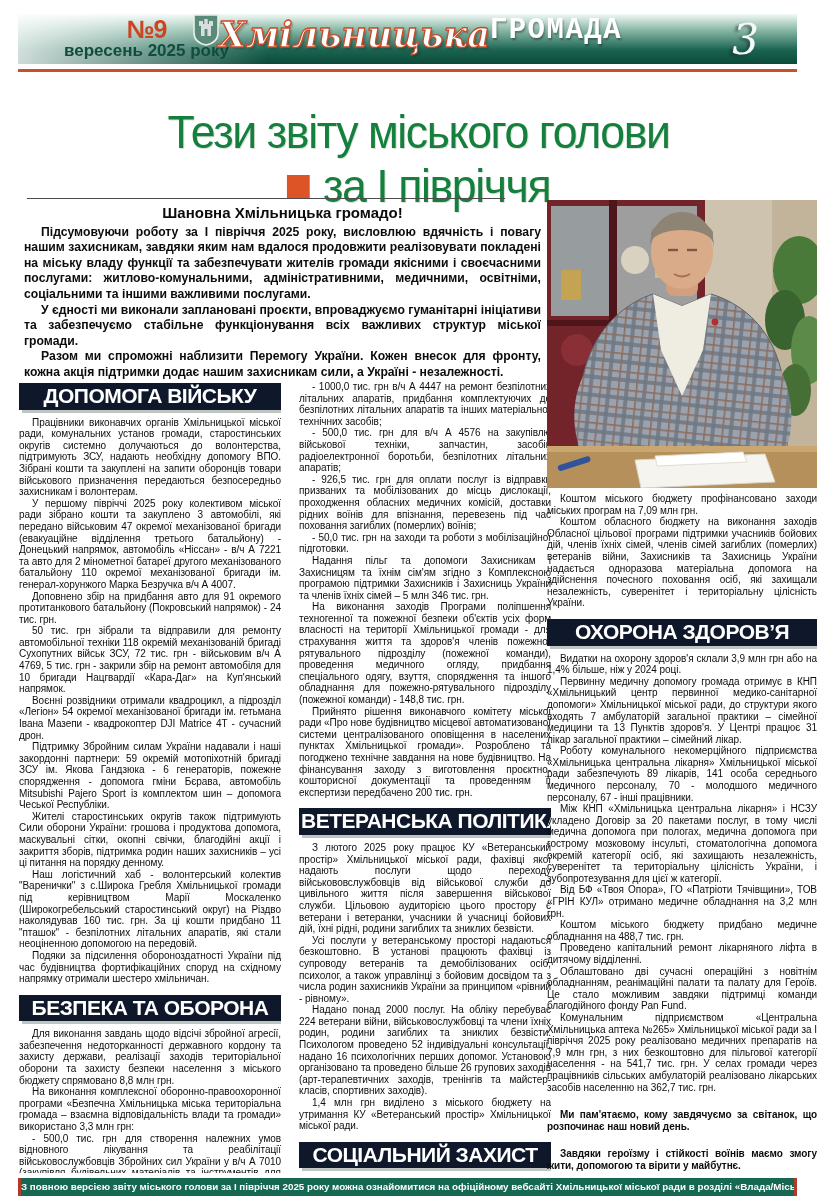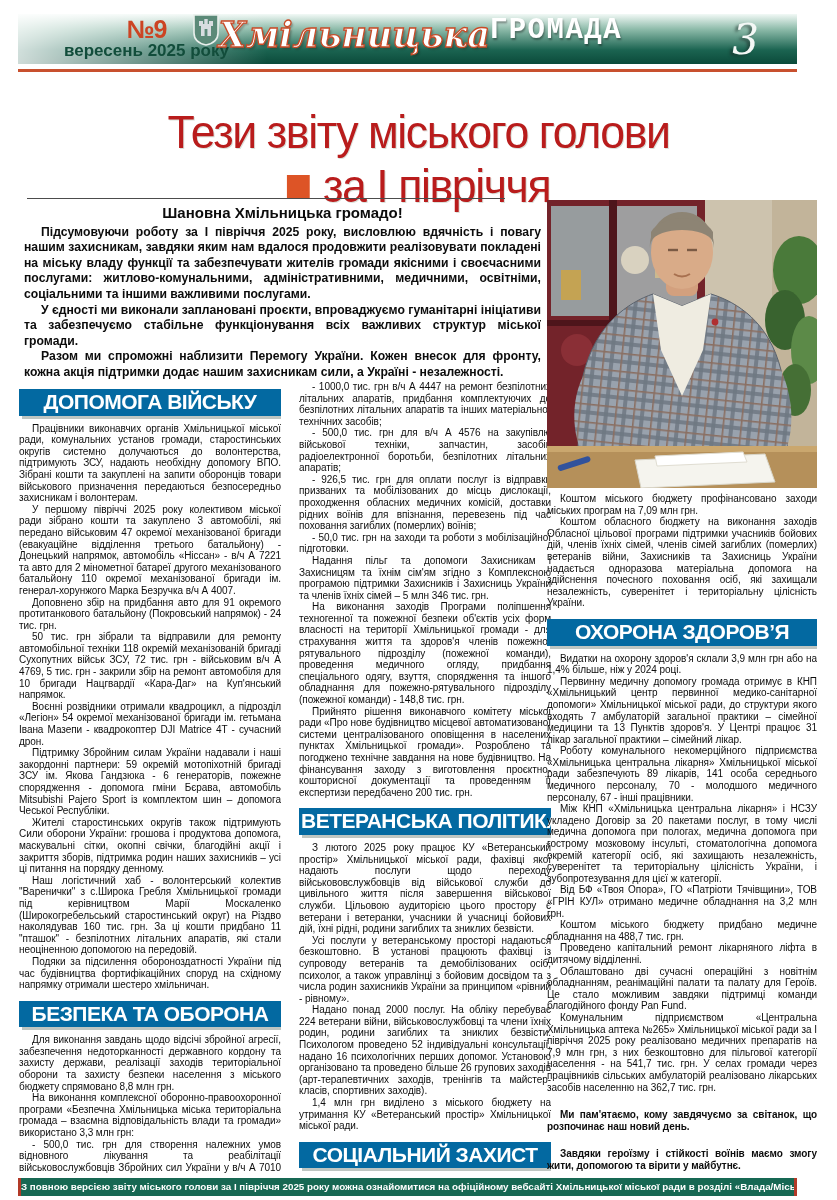--- a/index.html
+++ b/index.html
@@ -22,43 +22,43 @@
     text-shadow:2px 2px 2px rgba(40,20,10,.3);}
   .masthead-bold{font-size:29px;font-weight:bold;color:#fff;letter-spacing:1.5px;
     text-shadow:1px 2px 2px rgba(0,0,0,.35);font-family:Liberation Mono, monospace;}
   .page-number{position:absolute;right:38px;top:1px;font-family:"DejaVu Serif",serif;
     font-style:italic;font-size:42px;color:#f4f8f6;
     text-shadow:-3px 2px 3px rgba(25,45,40,.6);}
   .banner-rule{position:absolute;top:69px;left:18px;width:779px;height:3px;background:#c8502e;}
 
   
   .headline{position:absolute;top:74px;left:0;width:837px;text-align:center;
-    color:#b91c1c;font-size:47px;line-height:54px;font-weight:400;letter-spacing:-1.5px;
+    color:#15803d;font-size:47px;line-height:54px;font-weight:400;letter-spacing:-1.5px;
     text-shadow:1px 1px 0 rgba(150,165,150,.35);}
   .headline .hl-line{display:block;transform:scaleX(.95);}
   .sq{display:inline-block;width:24px;height:24px;background:#dd5426;margin-right:14px;
     position:relative;top:-3px;}
 
   
   .top-rule{position:absolute;top:198px;left:27px;width:478px;height:1px;background:#4c4c4c;}
   .intro{position:absolute;top:205px;left:24px;width:517px;height:176px;overflow:hidden;
     font-weight:bold;font-size:12.2px;line-height:15.6px;text-align:justify;color:#0c0c0c;}
   .intro h2{text-align:center;font-size:15px;margin:0 0 4px 0;}
   .intro p{margin:0;text-indent:17px;}
 
   
   .col{position:absolute;text-align:justify;font-size:10px;line-height:11.6px;
     color:#0d0d0d;letter-spacing:-.05px;overflow:hidden;}
   .col p{margin:0;text-indent:13px;}
   .col-left{top:381px;left:19px;width:262px;height:792px;}
   .col-mid{top:381px;left:299px;width:252px;height:792px;}
   .col-right{top:198px;left:547px;width:270px;height:978px;}
 
-  .section-box{background:#0369a1;color:#fff;font-weight:bold;font-size:21px;
-    text-align:center;padding:7px 2px 8px;margin:8px 0 7px 0;letter-spacing:-.5px;
+  .section-box{background:#0f172a;color:#fff;font-weight:bold;font-size:21px;
+    text-align:center;padding:7px 2px 8px;margin:2px 0 7px 0;letter-spacing:-.5px;
     box-shadow:3px 3px 0 rgba(112,128,120,.45);white-space:nowrap;overflow:hidden;}
   .gap-top{margin-top:10px;}
 
   .photo{display:block;width:270px;height:288px;margin:2px 0 5px 0;}
 
   .closing{margin-top:8px;}
   .closing p{font-weight:bold;margin:16px 0 0 0;}
 
   
   .footer{position:absolute;left:18px;top:1178px;width:779px;height:18px;background:#176853;

